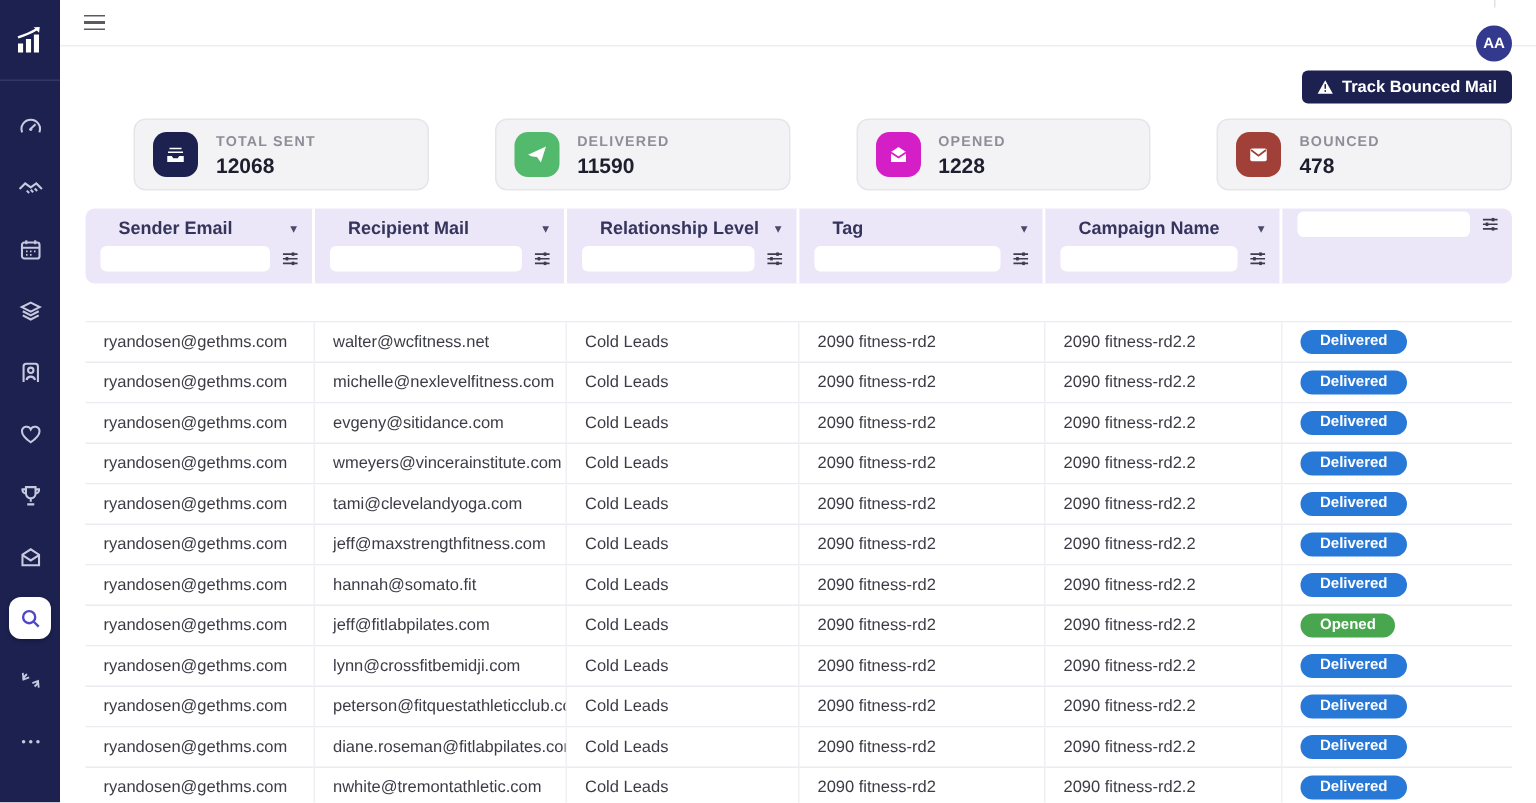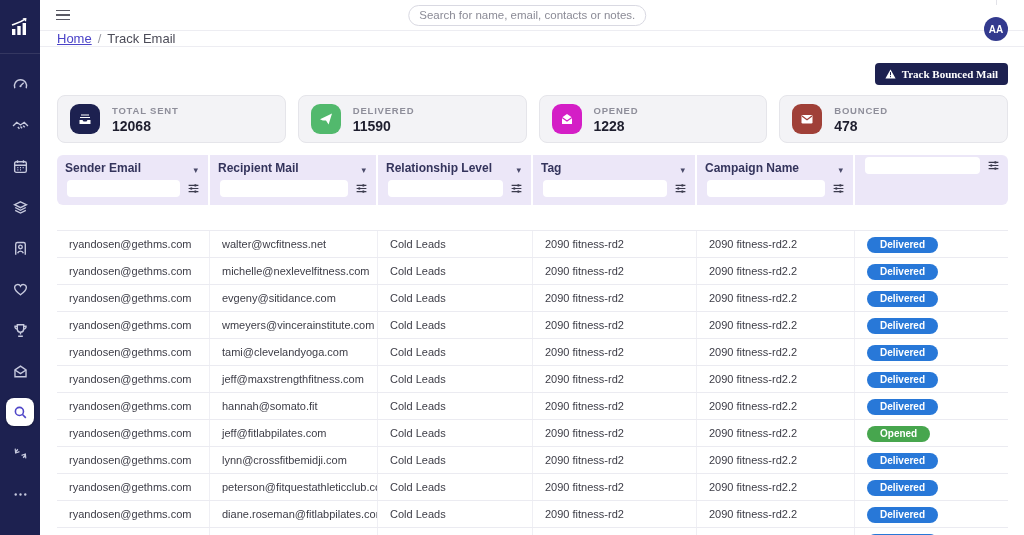--- a/index.html
+++ b/index.html
@@ -27,36 +27,36 @@
   .avatar { width:24px; height:24px; border-radius:50%; background:#333a8e; color:#fff; font-size:10px; font-weight:bold; display:flex; align-items:center; justify-content:center; cursor:pointer; }
 
   .breadcrumb-bar { height:31px; display:flex; align-items:center; padding:0 17px; border-bottom:1px solid #ededf2; font-size:13px; background:#fff; }
   .breadcrumb-home { color:#4b43c8; text-decoration:underline; cursor:pointer; }
   .breadcrumb-sep { color:#9a9aa4; margin:0 6px; }
   .breadcrumb-current { color:#4c4c58; }
 
   .content { padding:16px 0 0 17px; width:968px; }
 
   .action-row { display:flex; justify-content:flex-end; width:951px; }
-  .bounce-btn { display:flex; align-items:center; gap:6px; background:#1d2150; color:#fff; border:none; border-radius:4px; height:22px; padding:0 10px; font-size:11px; font-weight:bold; cursor:pointer; font-family:Liberation Serif, serif; }
+  .bounce-btn { display:flex; align-items:center; gap:6px; background:#1d2150; color:#fff; border:none; border-radius:4px; height:22px; padding:0 10px; font-size:11px; font-weight:bold; cursor:pointer; font-family:Liberation Sans, sans-serif; }
 
   
   .cards { display:flex; gap:12px; margin-top:10px; width:951px; }
-  .card { flex:1; background:#f3f3f6; border:1px solid #e5e5ea; border-radius:8px; height:48px; display:flex; align-items:center; padding:0 12px; gap:12px; }
+  .card { flex:1; background:#f3f3f6; border:1px solid #e5e5ea; border-radius:8px; height:48px; display:flex; align-items:center; padding:0 12px; gap:12px;margin-left:32px; }
   .card-icon { width:30px; height:30px; border-radius:9px; display:flex; align-items:center; justify-content:center; flex:0 0 30px; }
   .card-label { font-size:9.5px; letter-spacing:.8px; color:#8e8e9a; font-weight:bold; }
   .card-value { font-size:14px; font-weight:bold; color:#1e1e2e; margin-top:2px; }
 
   
   .table { margin-top:12px; width:951px; }
   .thead { display:flex; }
   .th { background:#ece7f8; border-right:2px solid #fff; }
   .th:first-child { border-radius:6px 0 0 6px; }
   .th:last-child { border-right:none; border-radius:0 6px 6px 0; }
-  .th-top { display:flex; align-items:flex-end; justify-content:space-between; padding:6px 10px 3px 8px; }
+  .th-top { display:flex; align-items:center; justify-content:space-between; padding:6px 10px 3px 22px; }
   .th-label { font-size:12px; font-weight:bold; color:#34345c; }
   .caret { font-size:9px; color:#4a4a6a; cursor:pointer; }
   .th-filter { display:flex; align-items:center; gap:7px; padding:2px 8px 8px 10px; }
   .th-filter input { flex:1; min-width:0; height:17px; border:none; border-radius:4px; background:#fff; outline:none; font-size:11px; padding:0 6px; font-family:"Liberation Sans", sans-serif; }
   .sliders { flex:0 0 13px; color:#3c3c4e; cursor:pointer; }
 
   .tr { display:flex; border-bottom:1px solid #ebebf1; cursor:pointer; background:#fff; }
   .tr.blank { height:26px; cursor:default; }
   .td { height:26px; line-height:26px; font-size:11px; color:#3c3c46; padding-left:12px; border-right:1px solid #efeff4; white-space:nowrap; overflow:hidden; }
   .td:last-child { border-right:none; }
@@ -163,32 +163,26 @@
 </aside>
 
 <div class="main">
 
   <div class="topbar">
     <div class="hamburger">
         <span></span>
         <span></span>
         <span></span>
       </div>
-    <input class="search-pill" type="text" placeholder="Search for name, email, contacts or notes." style="">
     <div class="topbar-right">
       <div class="topbar-divider"></div>
       <div class="avatar">AA</div>
     </div>
   </div>
 
-  <div class="breadcrumb-bar">
-    <a class="breadcrumb-home">Home</a>
-    <span class="breadcrumb-sep">/</span>
-    <span class="breadcrumb-current">Track Email</span>
-  </div>
 
   <div class="content">
 
     <div class="action-row">
       <button class="bounce-btn">
         <svg width="11" height="10" viewBox="0 0 12 11">
           <path d="M6 0.6 L11.6 10.4 H0.4 Z" fill="#fff"></path>
           <rect x="5.45" y="3.4" width="1.1" height="3.4" fill="#1d2150"></rect>
           <rect x="5.45" y="7.8" width="1.1" height="1.2" fill="#1d2150"></rect>
         </svg>

